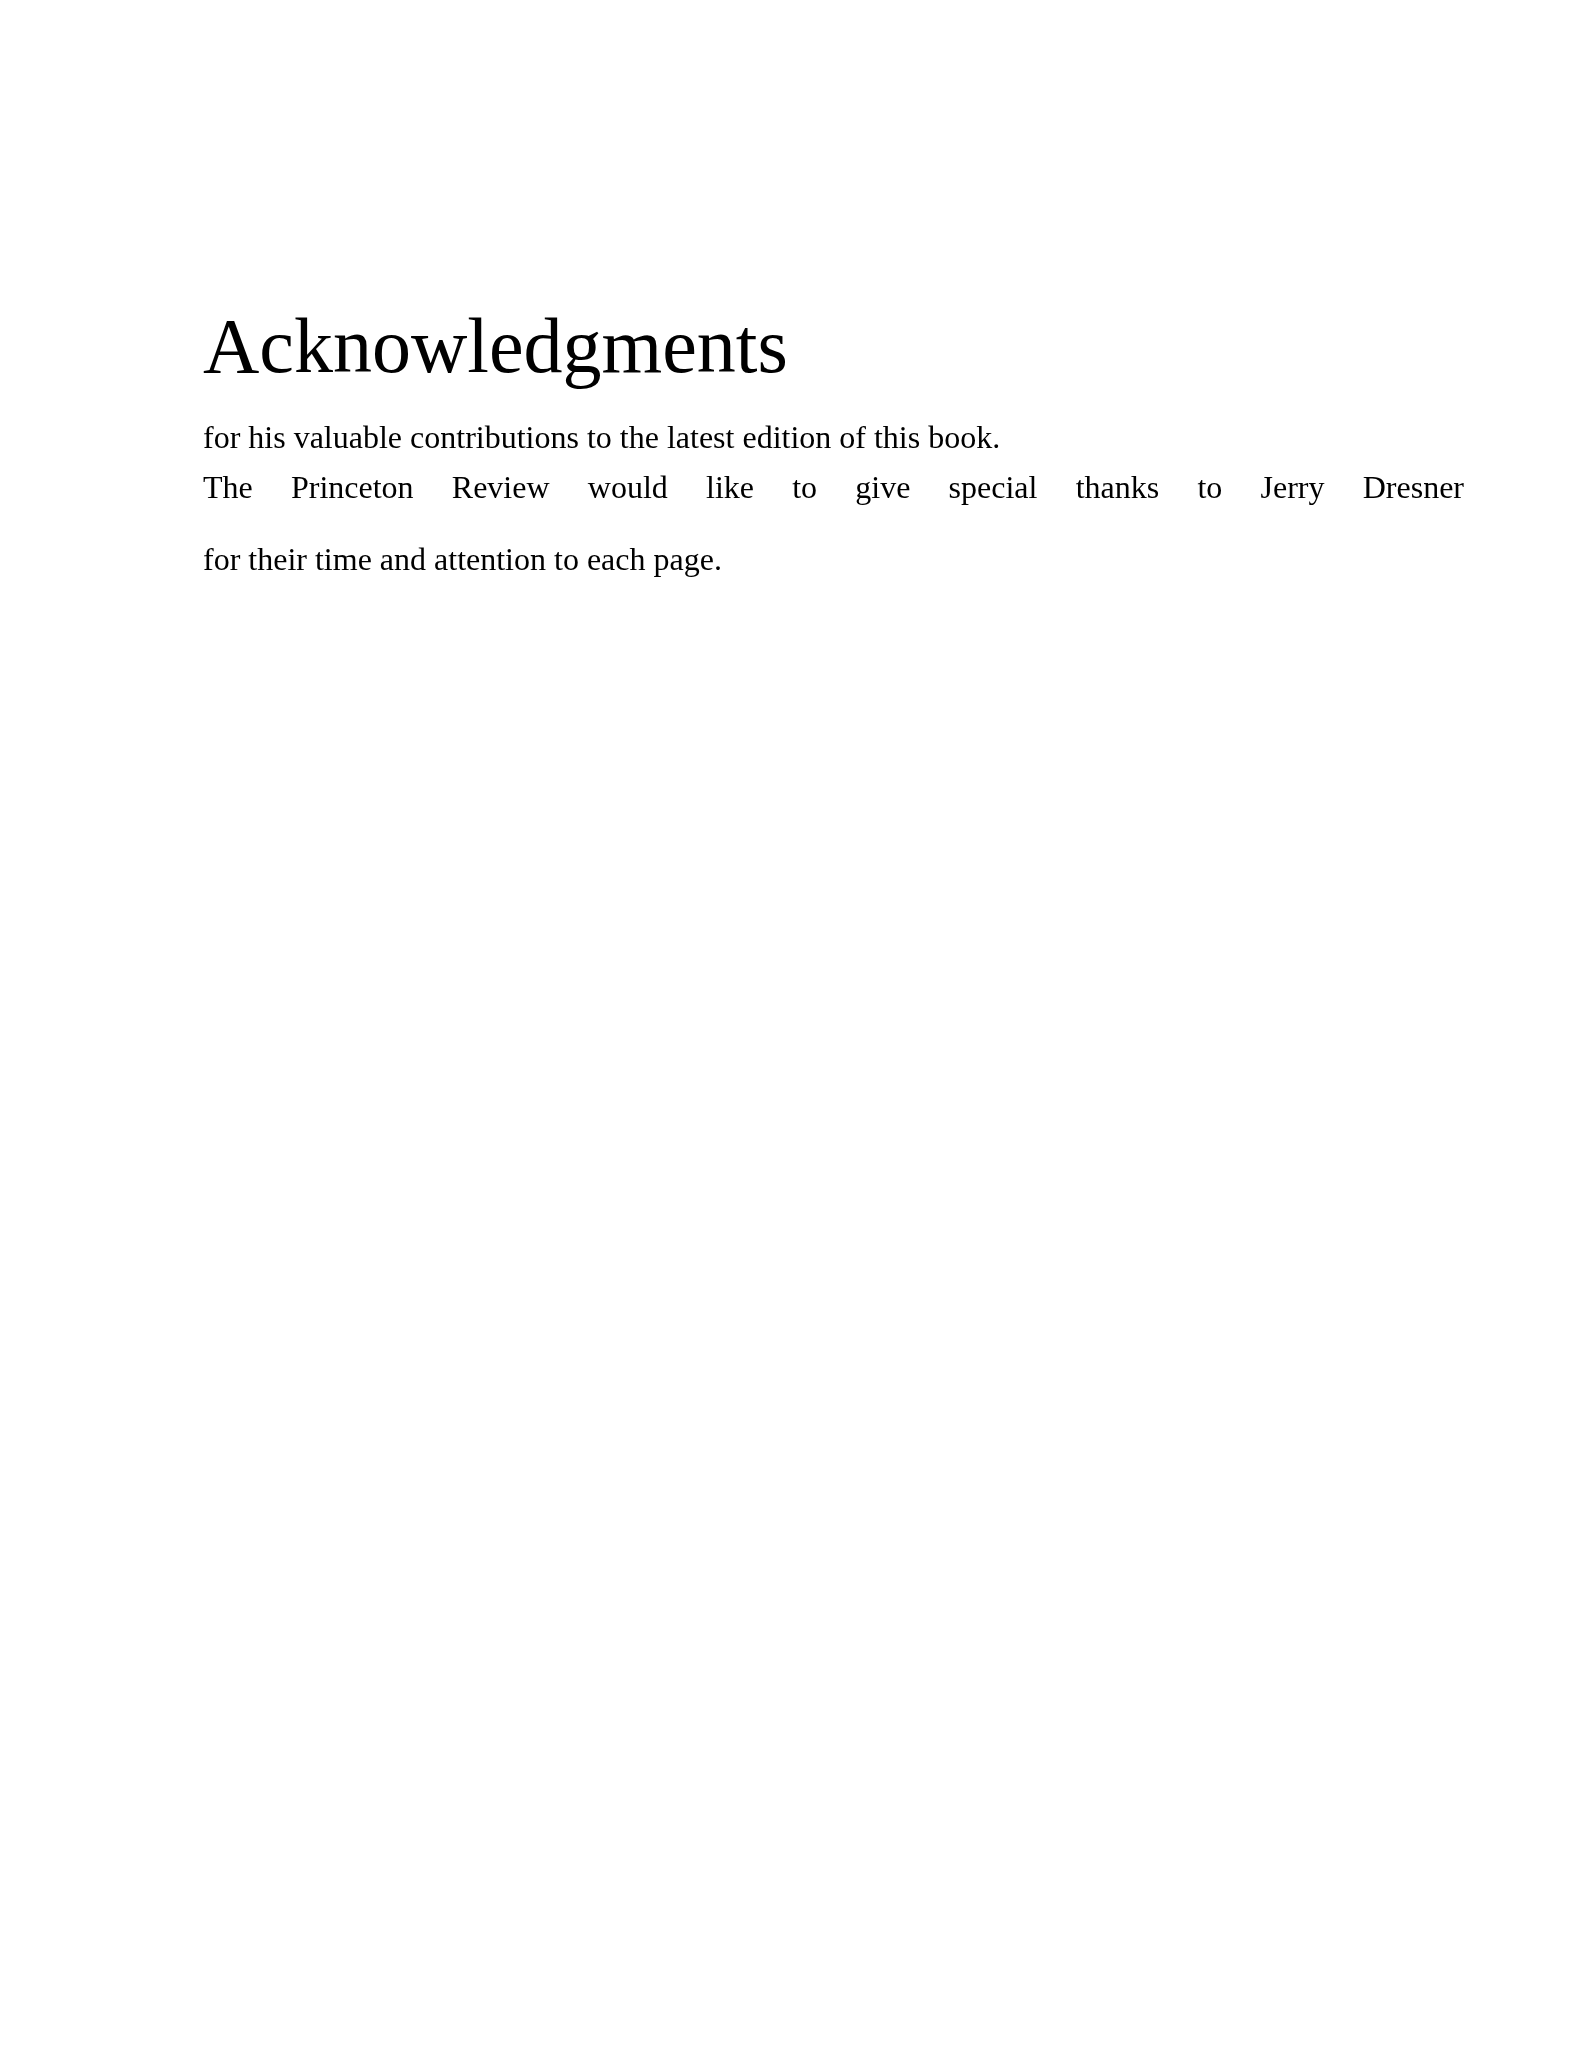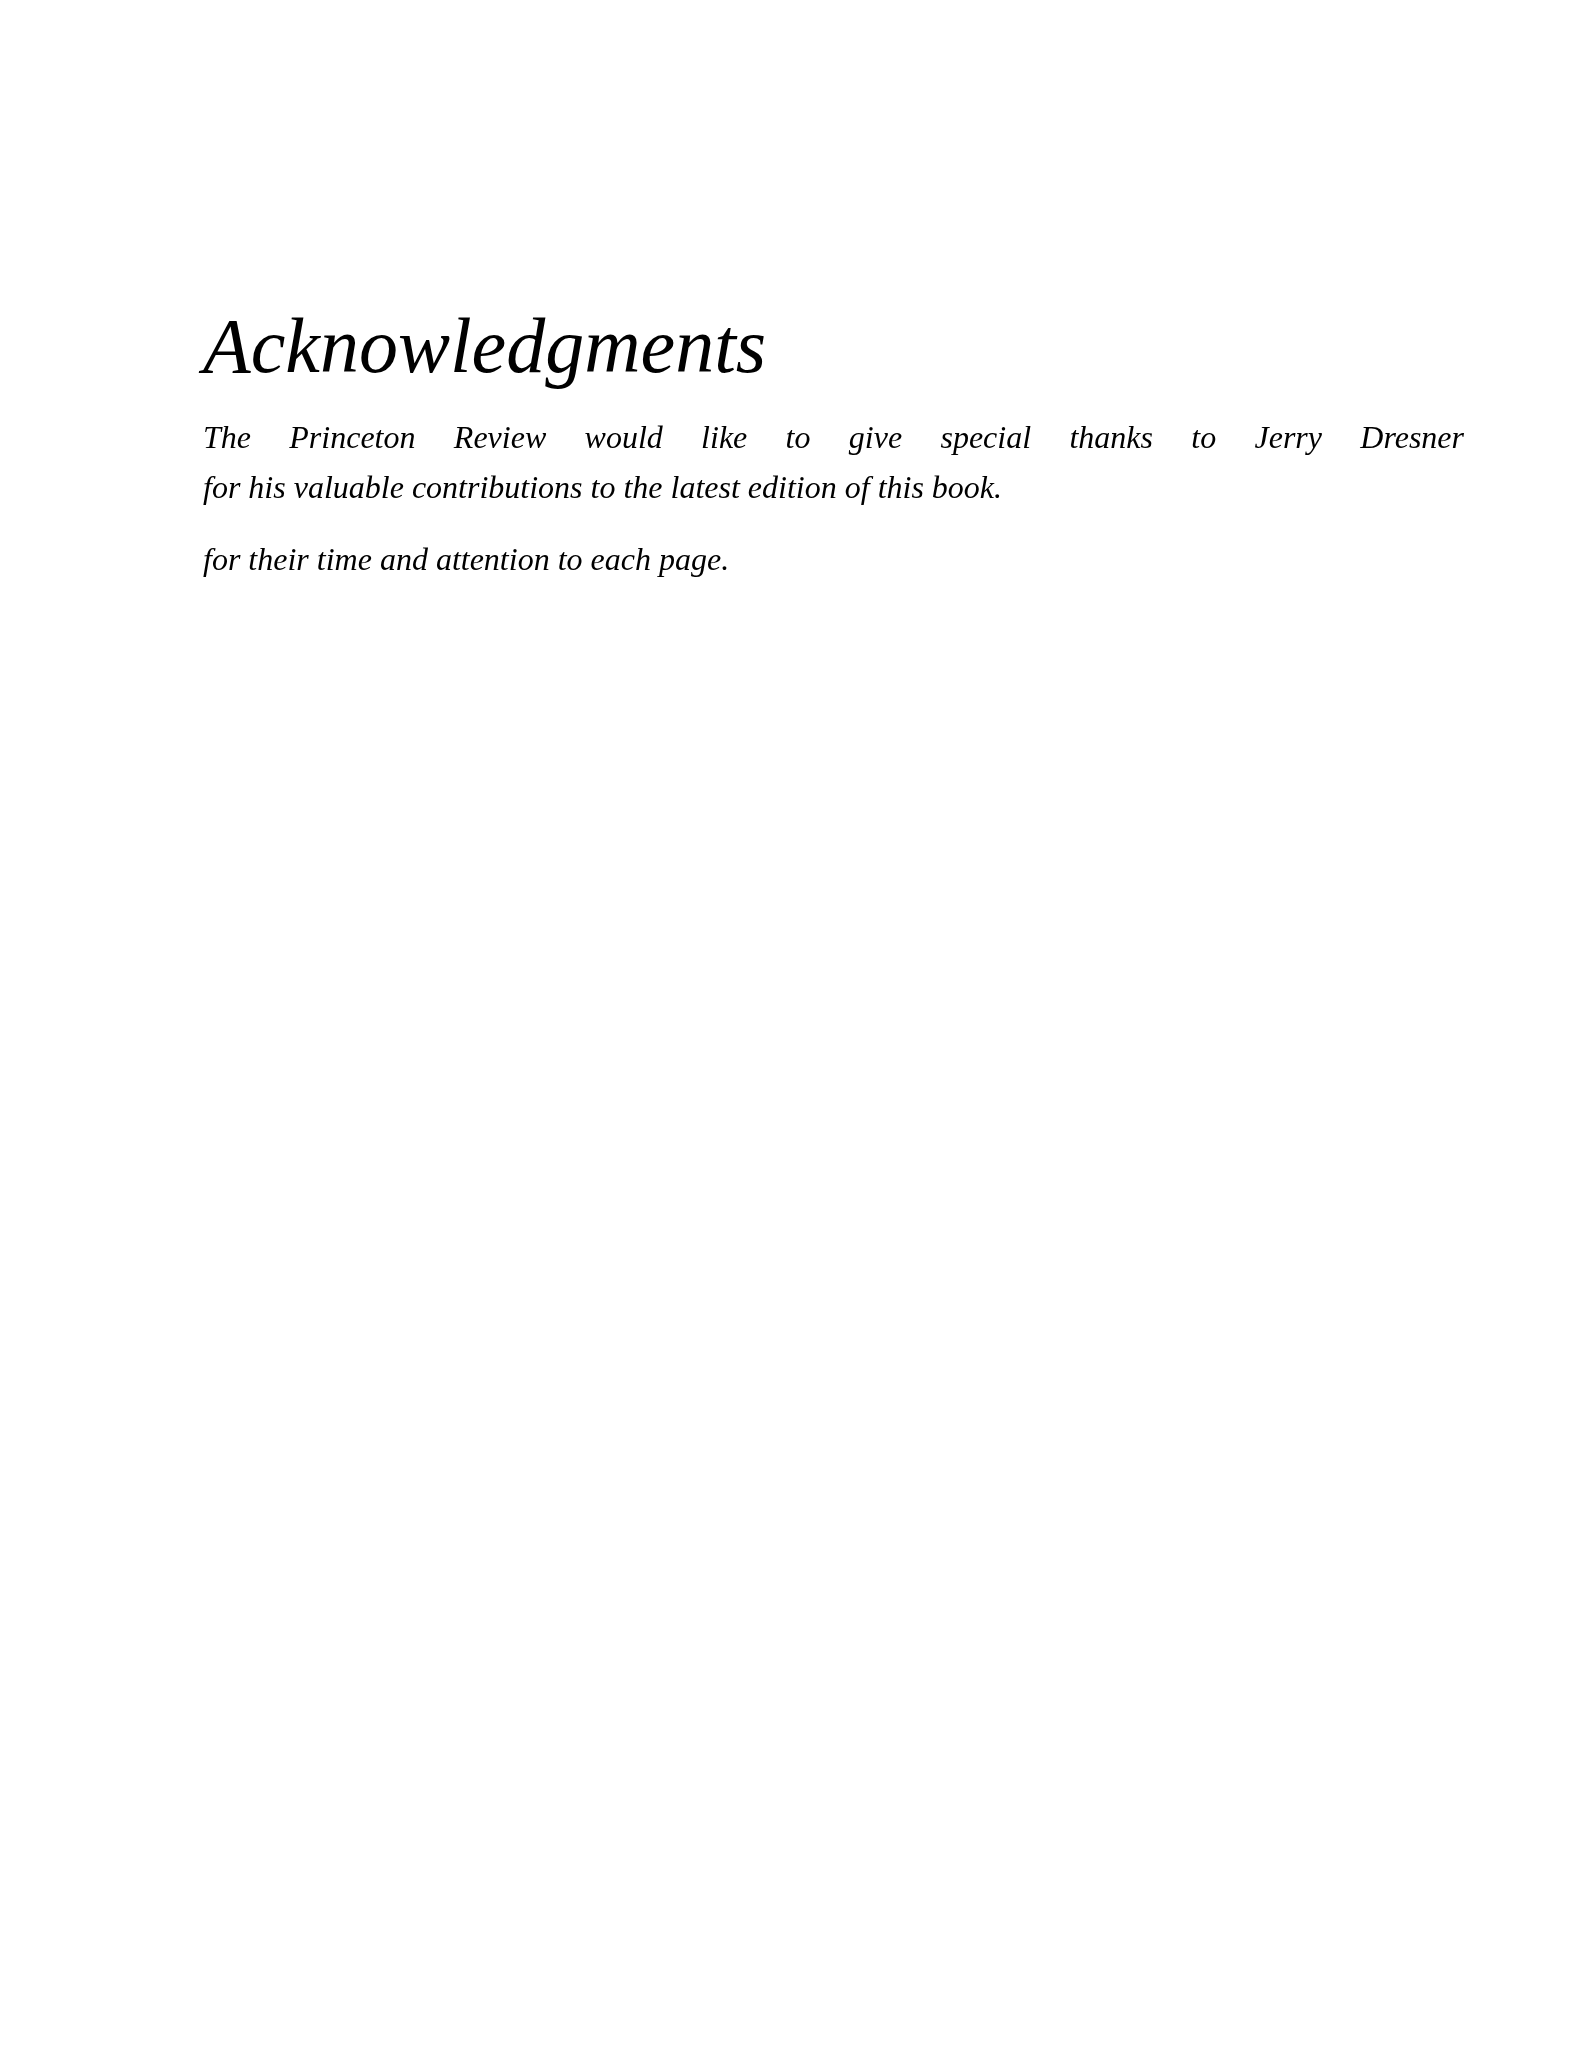--- a/index.html
+++ b/index.html
@@ -13,21 +13,20 @@
     color: #000000;
     font-family: "Liberation Serif", "DejaVu Serif", serif;
     overflow: hidden;
   }
   .page {
     box-sizing: border-box;
     width: 1582px;
     height: 2048px;
     padding: 307px 118px 0 203px;
     background: #ffffff;
-    font-style: italic;
   }
   .page-title {
     margin: 0 0 27px 0;
     font-size: 78px;
     line-height: 1;
     font-weight: normal;
     letter-spacing: 0;
     color: #000000;
     text-align: left;
   }
@@ -51,21 +50,21 @@
   }
 </style>
 </head>
 <body>
 
 <div class="page">
 
   <h1 class="page-title">Acknowledgments</h1>
 
   <p class="para">
+    <span class="text-line last">for his valuable contributions to the latest edition of this book.</span>
     <span class="text-line justified">The Princeton Review would like to give special thanks to Jerry Dresner</span>
-    <span class="text-line last">for his valuable contributions to the latest edition of this book.</span>
   </p>
 
   <p class="para">
     <span class="text-line last">for their time and attention to each page.</span>
   </p>
 
 </div>
 
 </body></html>

